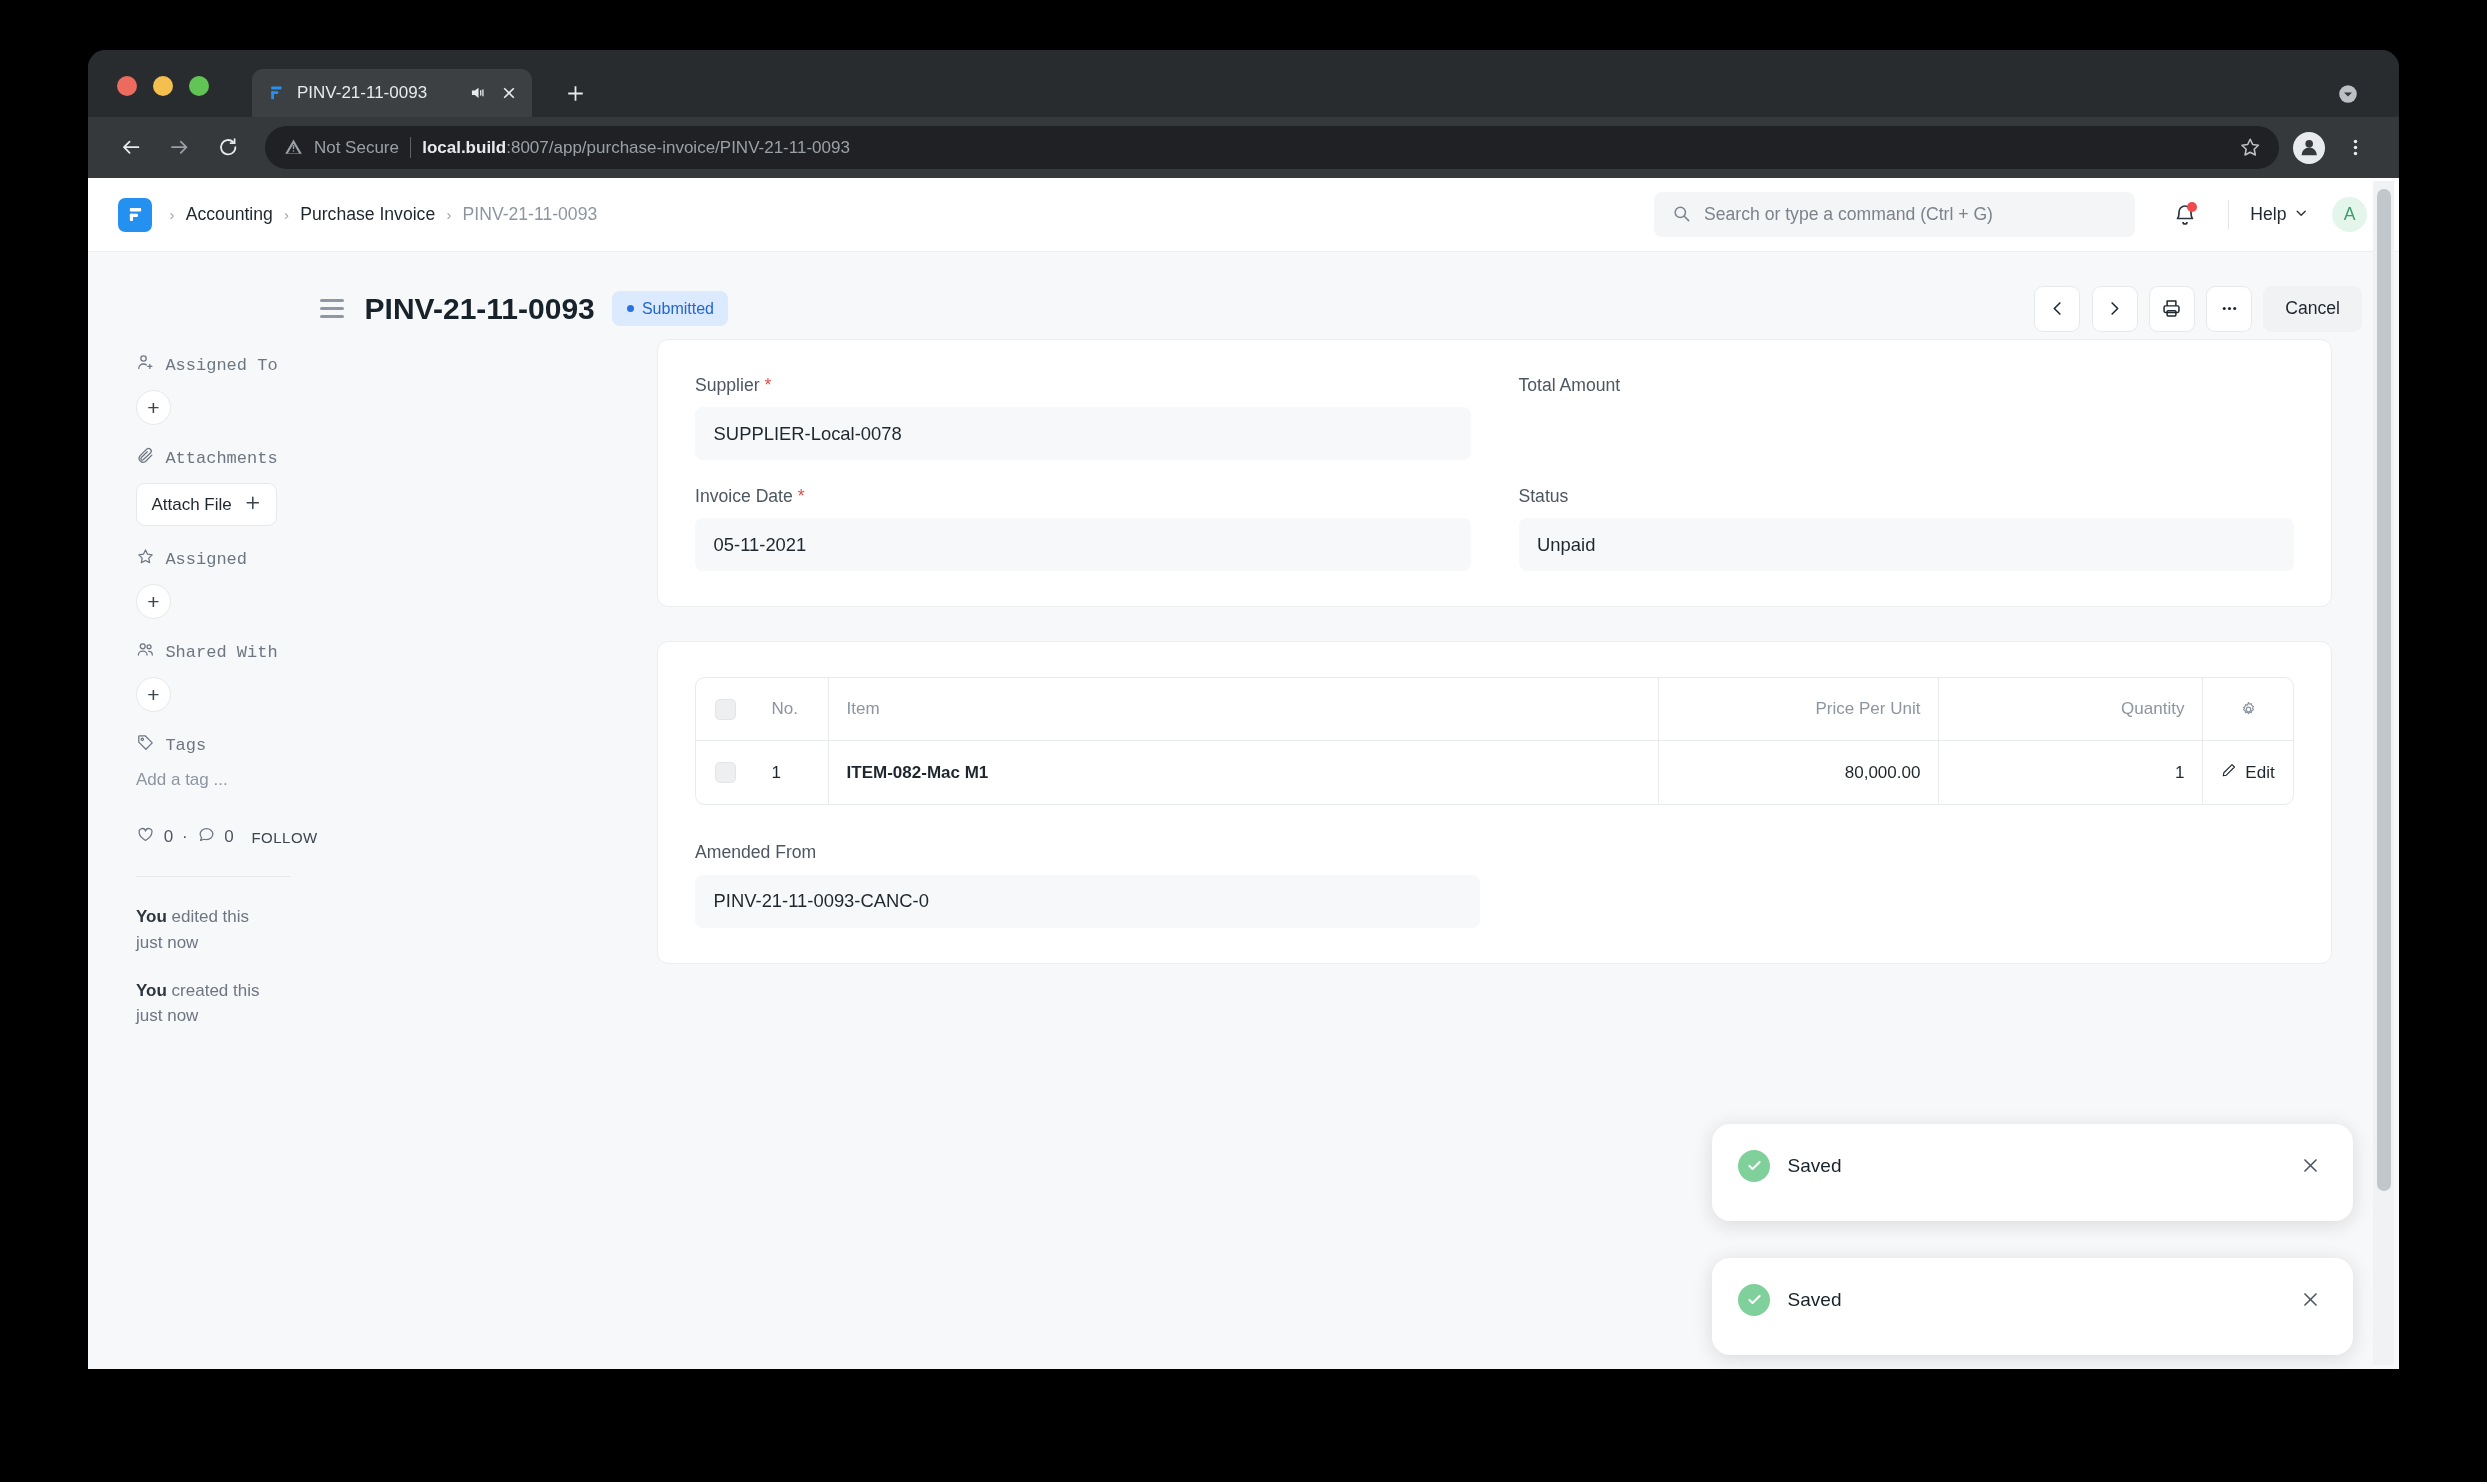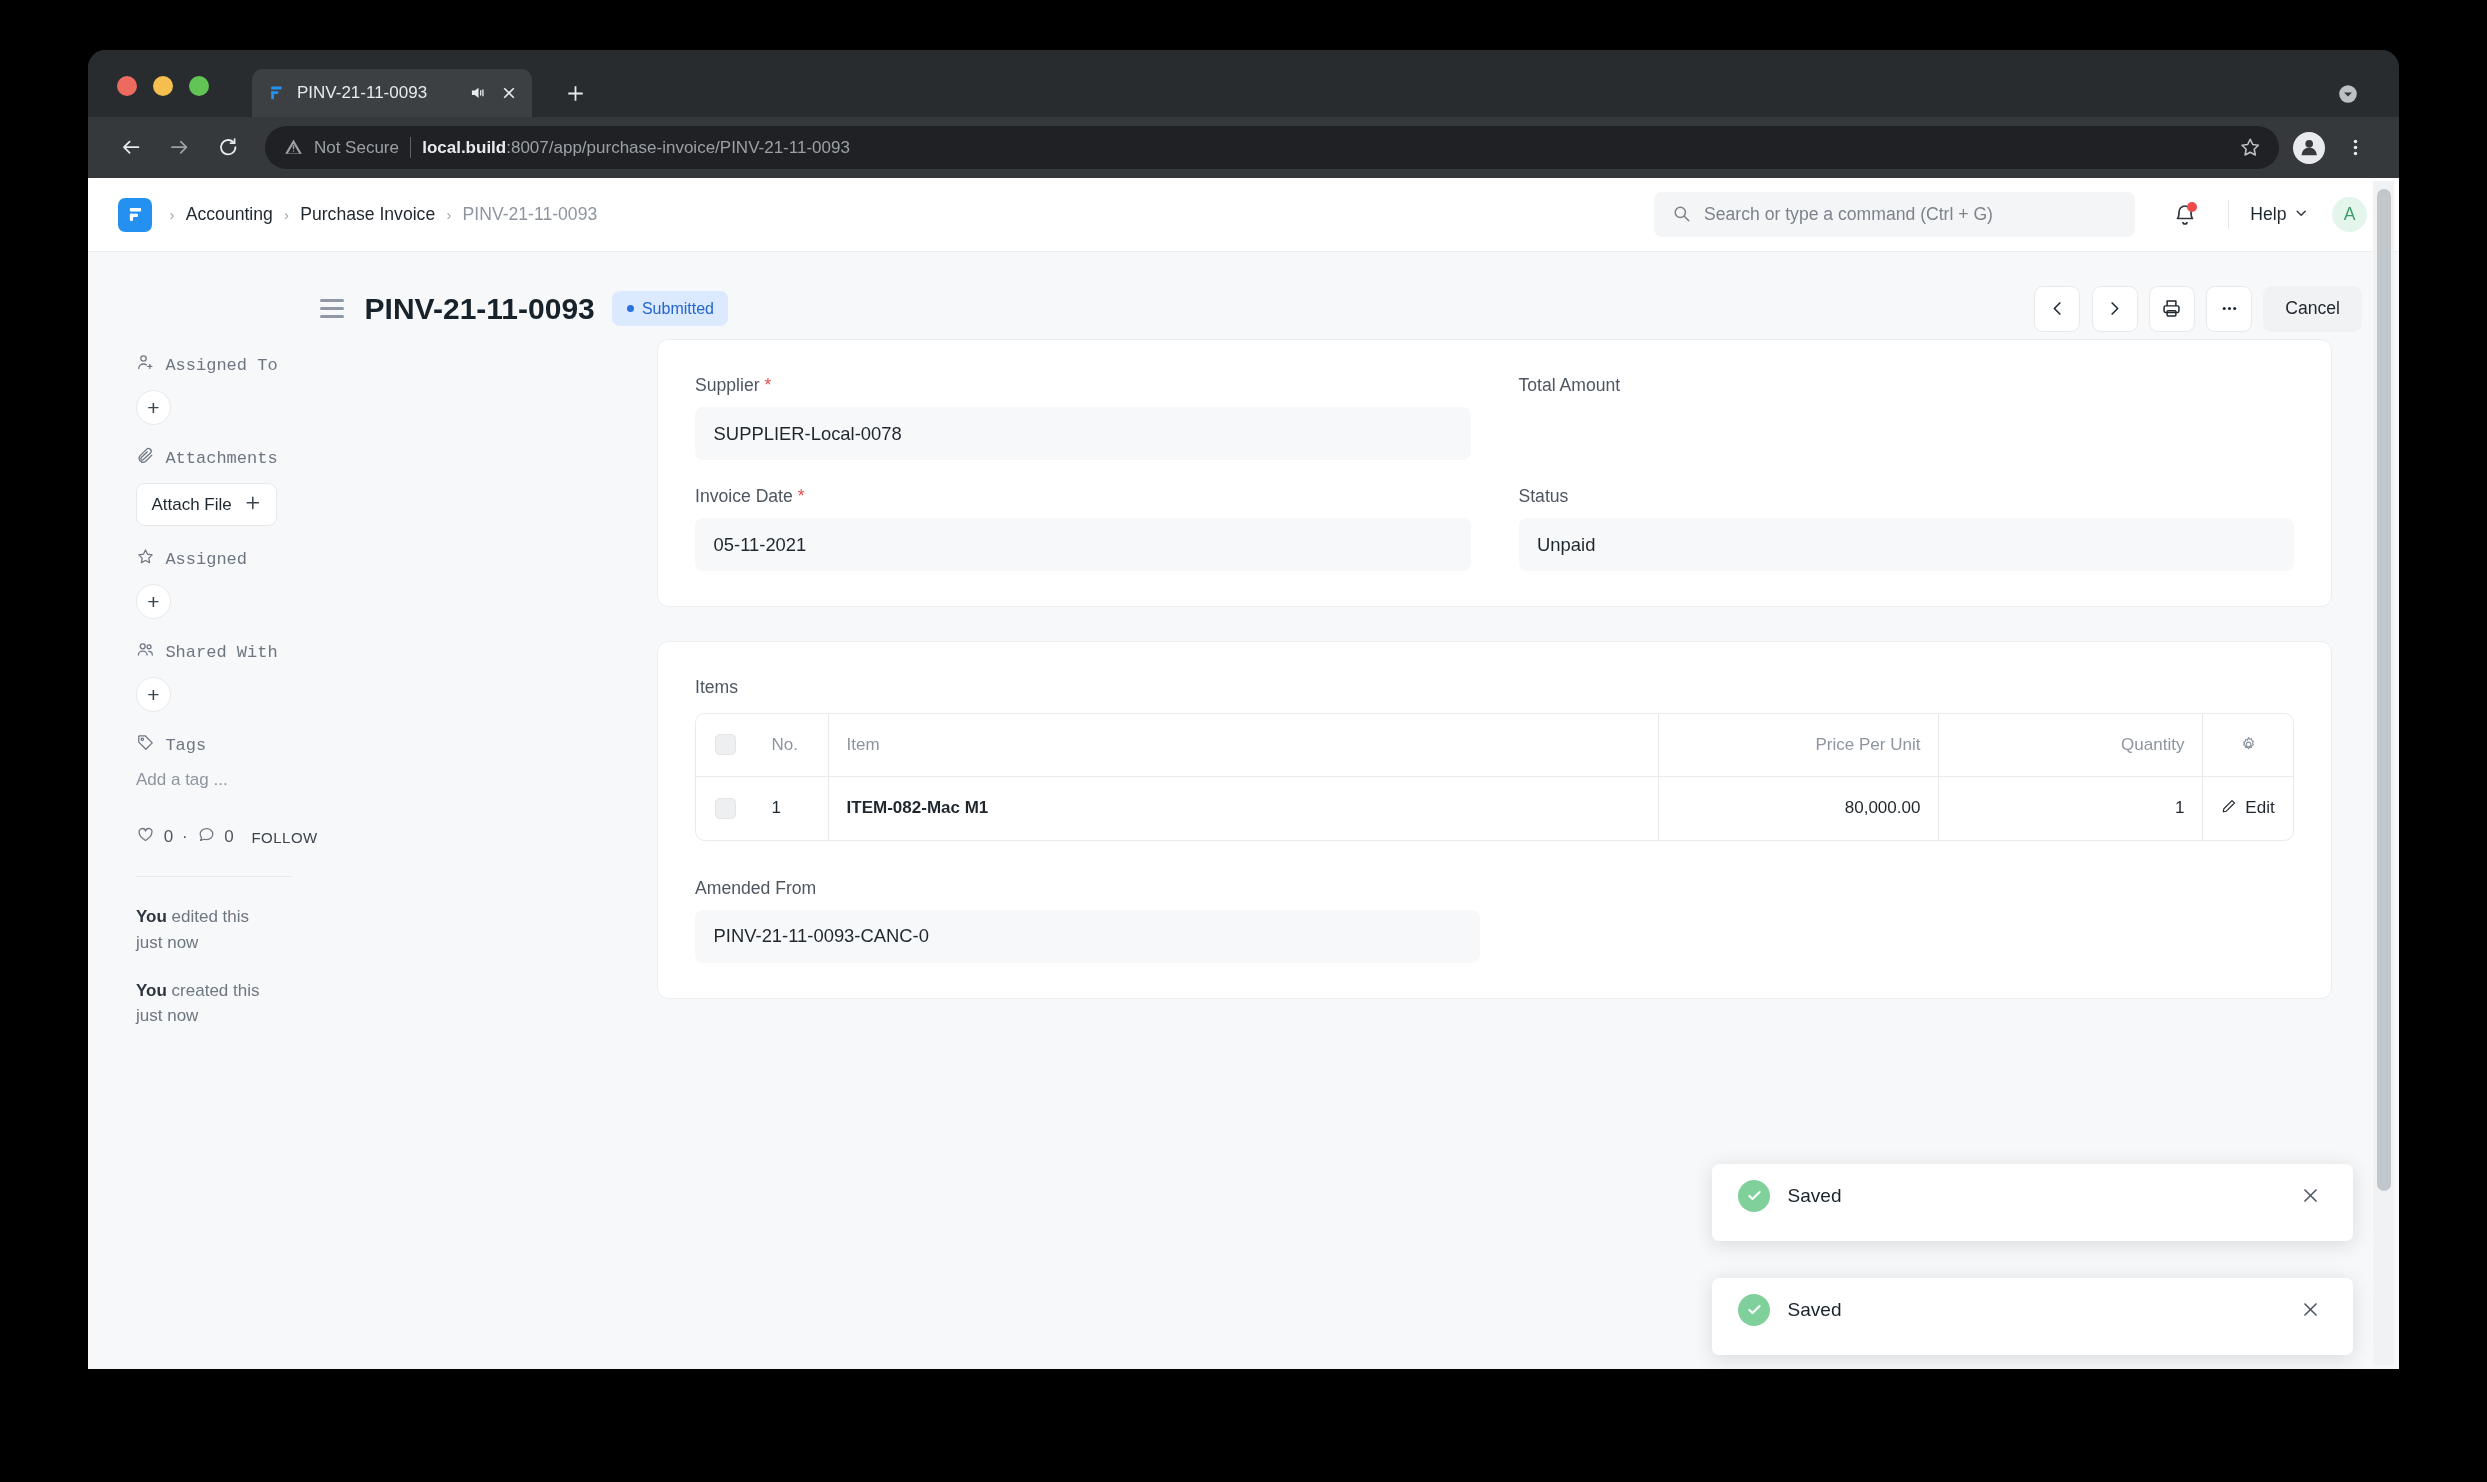--- a/index.html
+++ b/index.html
@@ -218,23 +218,23 @@
   .cbx { width: 21px; height: 21px; border-radius: 4.8px; background: #edeff1; border: 0.8px solid #e2e5e8; }
   .edit-cell { display: flex; align-items: center; gap: 8px; font-size: 17px; color: #1f272e; }
 
   .comment-card { background:#fff; border:0.8px solid #ebeef0; border-radius:11.2px; padding: 34px 37px 0; }
   .comment-title { font-size: 22.4px; font-weight: 700; color: #18222b; margin-bottom: 21px; }
   .comment-box { height: 120px; background: #f2f4f5; border-radius: 9.6px; }
 
   
   .toasts { position: absolute; right: 46px; bottom: 14.4px; width: 641px; }
   .toast {
-    background: #ffffff; border-radius: 7px;
+    background: #ffffff; border-radius: 18px;
     box-shadow: 0 3.2px 19px rgba(17,24,39,.13);
-    height: 77px; display: flex; align-items: center;
+    height: 97px; display: flex; align-items: center;
     padding: 0 29px 13px 26px; margin-top: 37px;
   }
   .toast-ico {
     width: 32px; height: 32px; border-radius: 50%; background: #7fd09b;
     display: flex; align-items: center; justify-content: center; flex: 0 0 32px;
   }
   .toast-msg { font-size: 19px; color: #18222b; margin-left: 17.6px; flex: 1; }
   .toast-x { width: 27px; height: 27px; display: flex; align-items: center; justify-content: center; }
 
   
@@ -571,21 +571,20 @@
               <div class="field-input">05-11-2021</div>
             </div>
             <div>
               <div class="field-label">Status</div>
               <div class="field-input">Unpaid</div>
             </div>
           </div>
         </div>
 
         <div class="card">
-          <div class="items-label">Items</div>
           <div class="table">
             <div class="trow head">
               <div class="tc c-check">
                     <span class="cbx"></span>
                   </div>
               <div class="tc c-no">No.</div>
               <div class="tc c-item">Item</div>
               <div class="tc c-price">Price Per Unit</div>
               <div class="tc c-qty">Quantity</div>
               <div class="tc c-gear">

